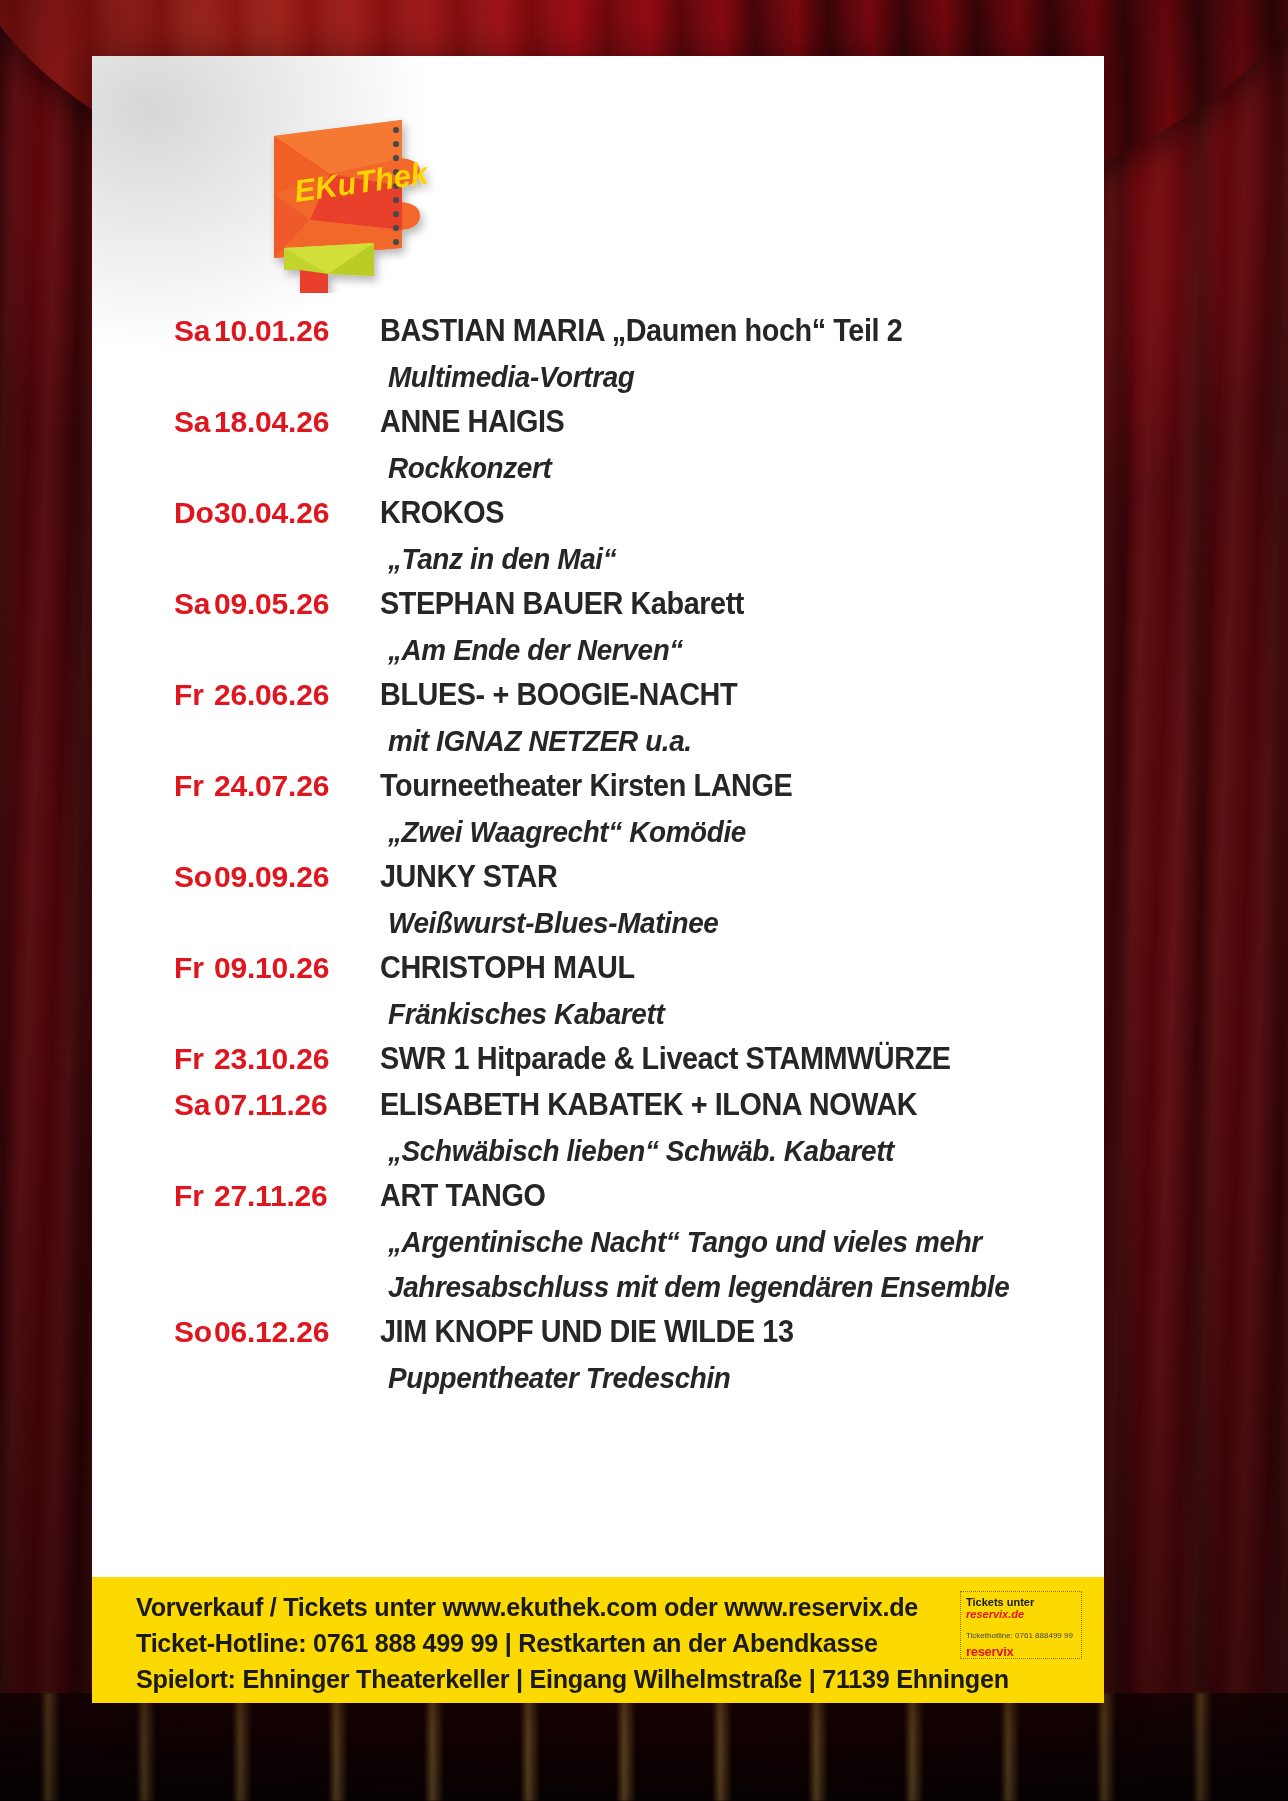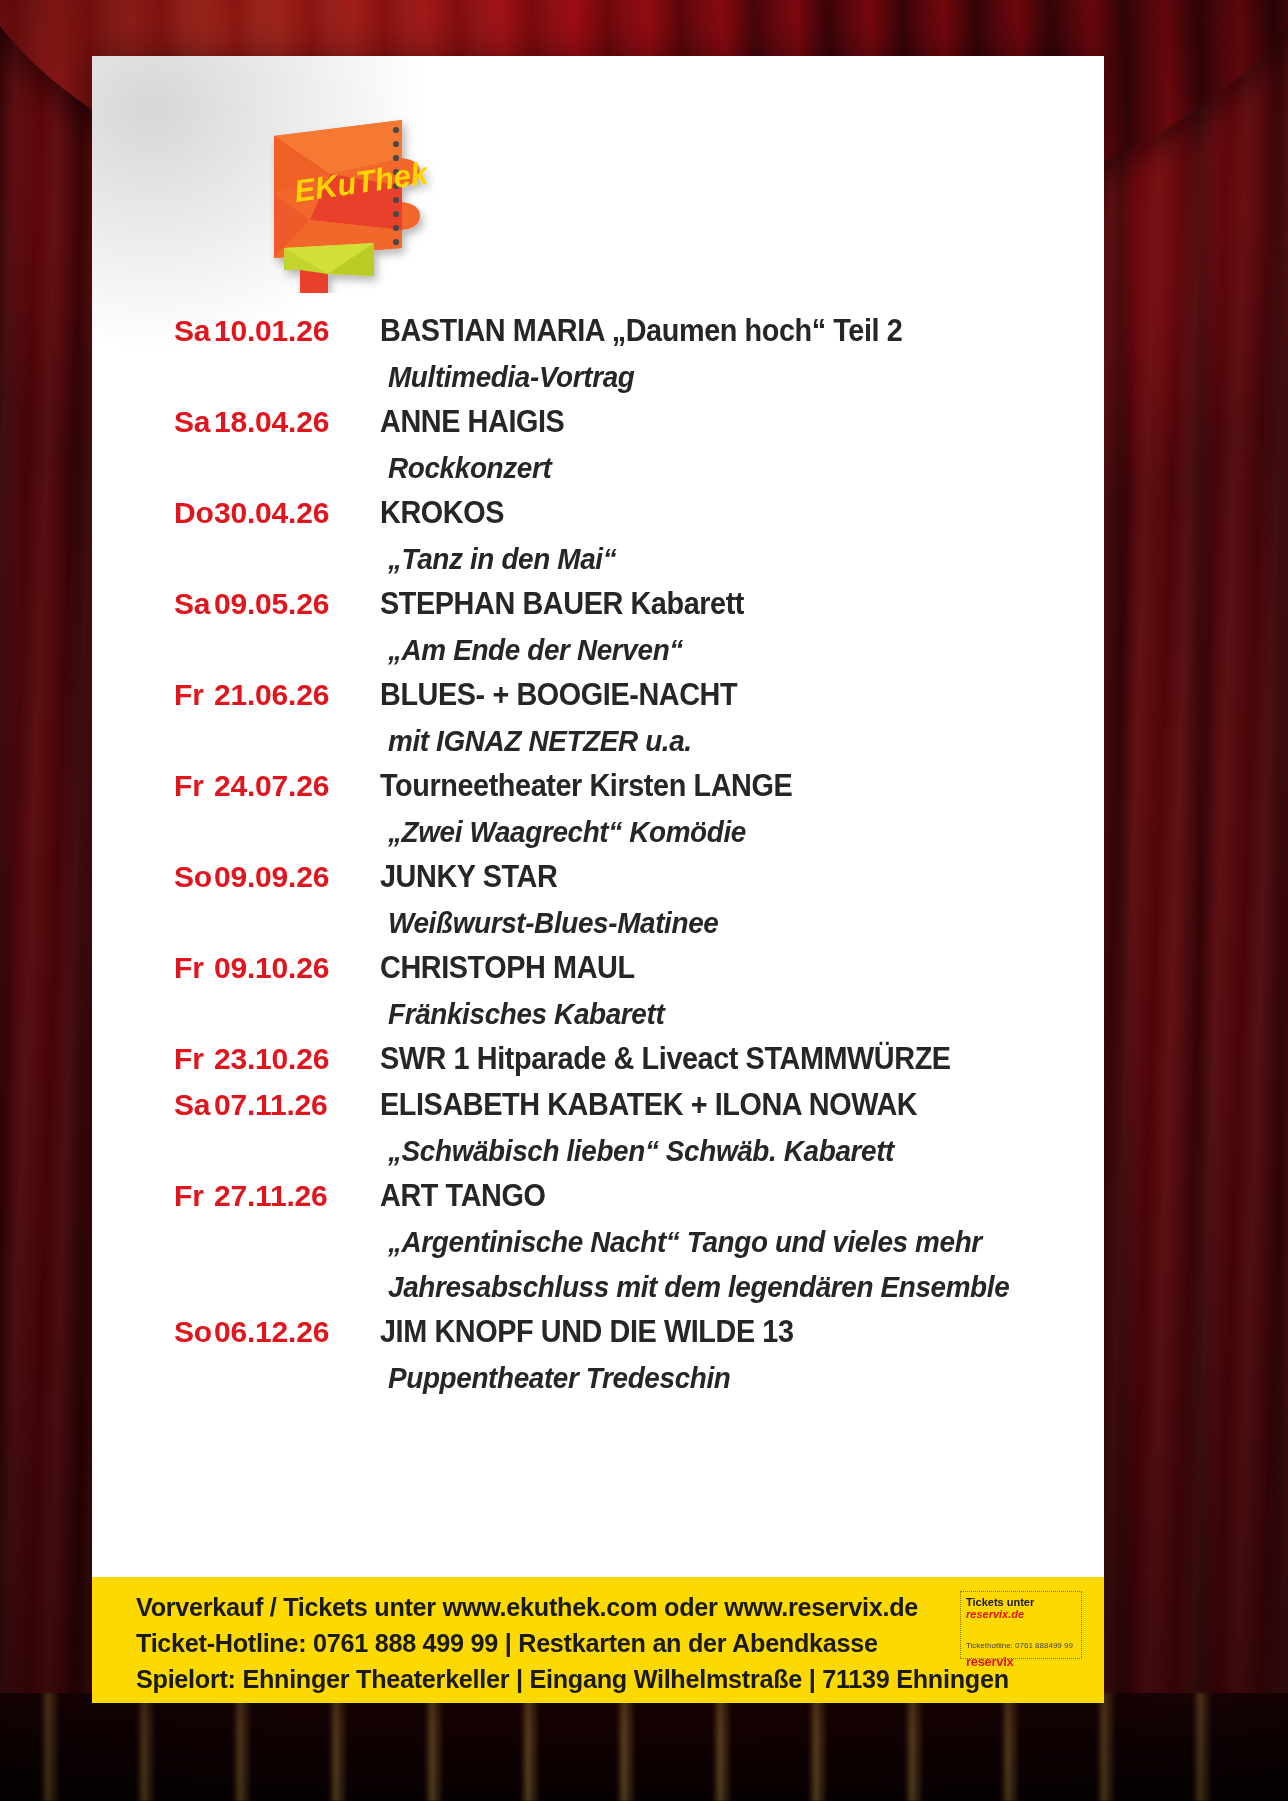--- a/index.html
+++ b/index.html
@@ -143,21 +143,21 @@
     letter-spacing:-.3px;white-space:nowrap;
   }
   .footer-text div{transform:scaleX(.97);transform-origin:left center;}
   .reservix{
     position:absolute;right:22px;top:14px;width:122px;height:68px;
     border:1px dotted #8a7400;background:#fcd900;
     padding:4px 5px;box-sizing:border-box;
   }
   .rx-1{font-size:11px;font-weight:700;color:#1a1a1a;line-height:12px;}
   .rx-2{font-size:11px;font-weight:700;color:#e0161e;line-height:12px;font-style:italic;}
-  .rx-3{font-size:8px;color:#444;line-height:11px;margin-top:20px;}
+  .rx-3{font-size:8px;color:#444;line-height:11px;margin-top:10px;}
   .rx-logo{margin-top:3px;font-size:13px;font-weight:700;color:#e0161e;letter-spacing:-.3px;}
 </style>
 </head>
 <body>
 
 <div id="poster">
 
   <div class="curtain-base"></div>
   <div class="folds"></div>
   <div class="folds2"></div>
@@ -237,21 +237,21 @@
         </div>
         <div class="ev-row">
           <div class="ev-main">
             <div class="ev-date"><span class="dw">Sa</span><span>09.05.26</span></div>
             <div class="ev-title">STEPHAN BAUER  Kabarett</div>
           </div>
           <div class="ev-sub">„Am Ende der Nerven“</div>
         </div>
         <div class="ev-row">
           <div class="ev-main">
-            <div class="ev-date"><span class="dw">Fr</span><span>21.06.26</span></div>
+            <div class="ev-date"><span class="dw">Fr</span><span>26.06.26</span></div>
             <div class="ev-title">BLUES- + BOOGIE-NACHT</div>
           </div>
           <div class="ev-sub">mit IGNAZ NETZER u.a.</div>
         </div>
         <div class="ev-row">
           <div class="ev-main">
             <div class="ev-date"><span class="dw">Fr</span><span>24.07.26</span></div>
             <div class="ev-title">Tourneetheater Kirsten LANGE</div>
           </div>
           <div class="ev-sub">„Zwei Waagrecht“ Komödie</div>

